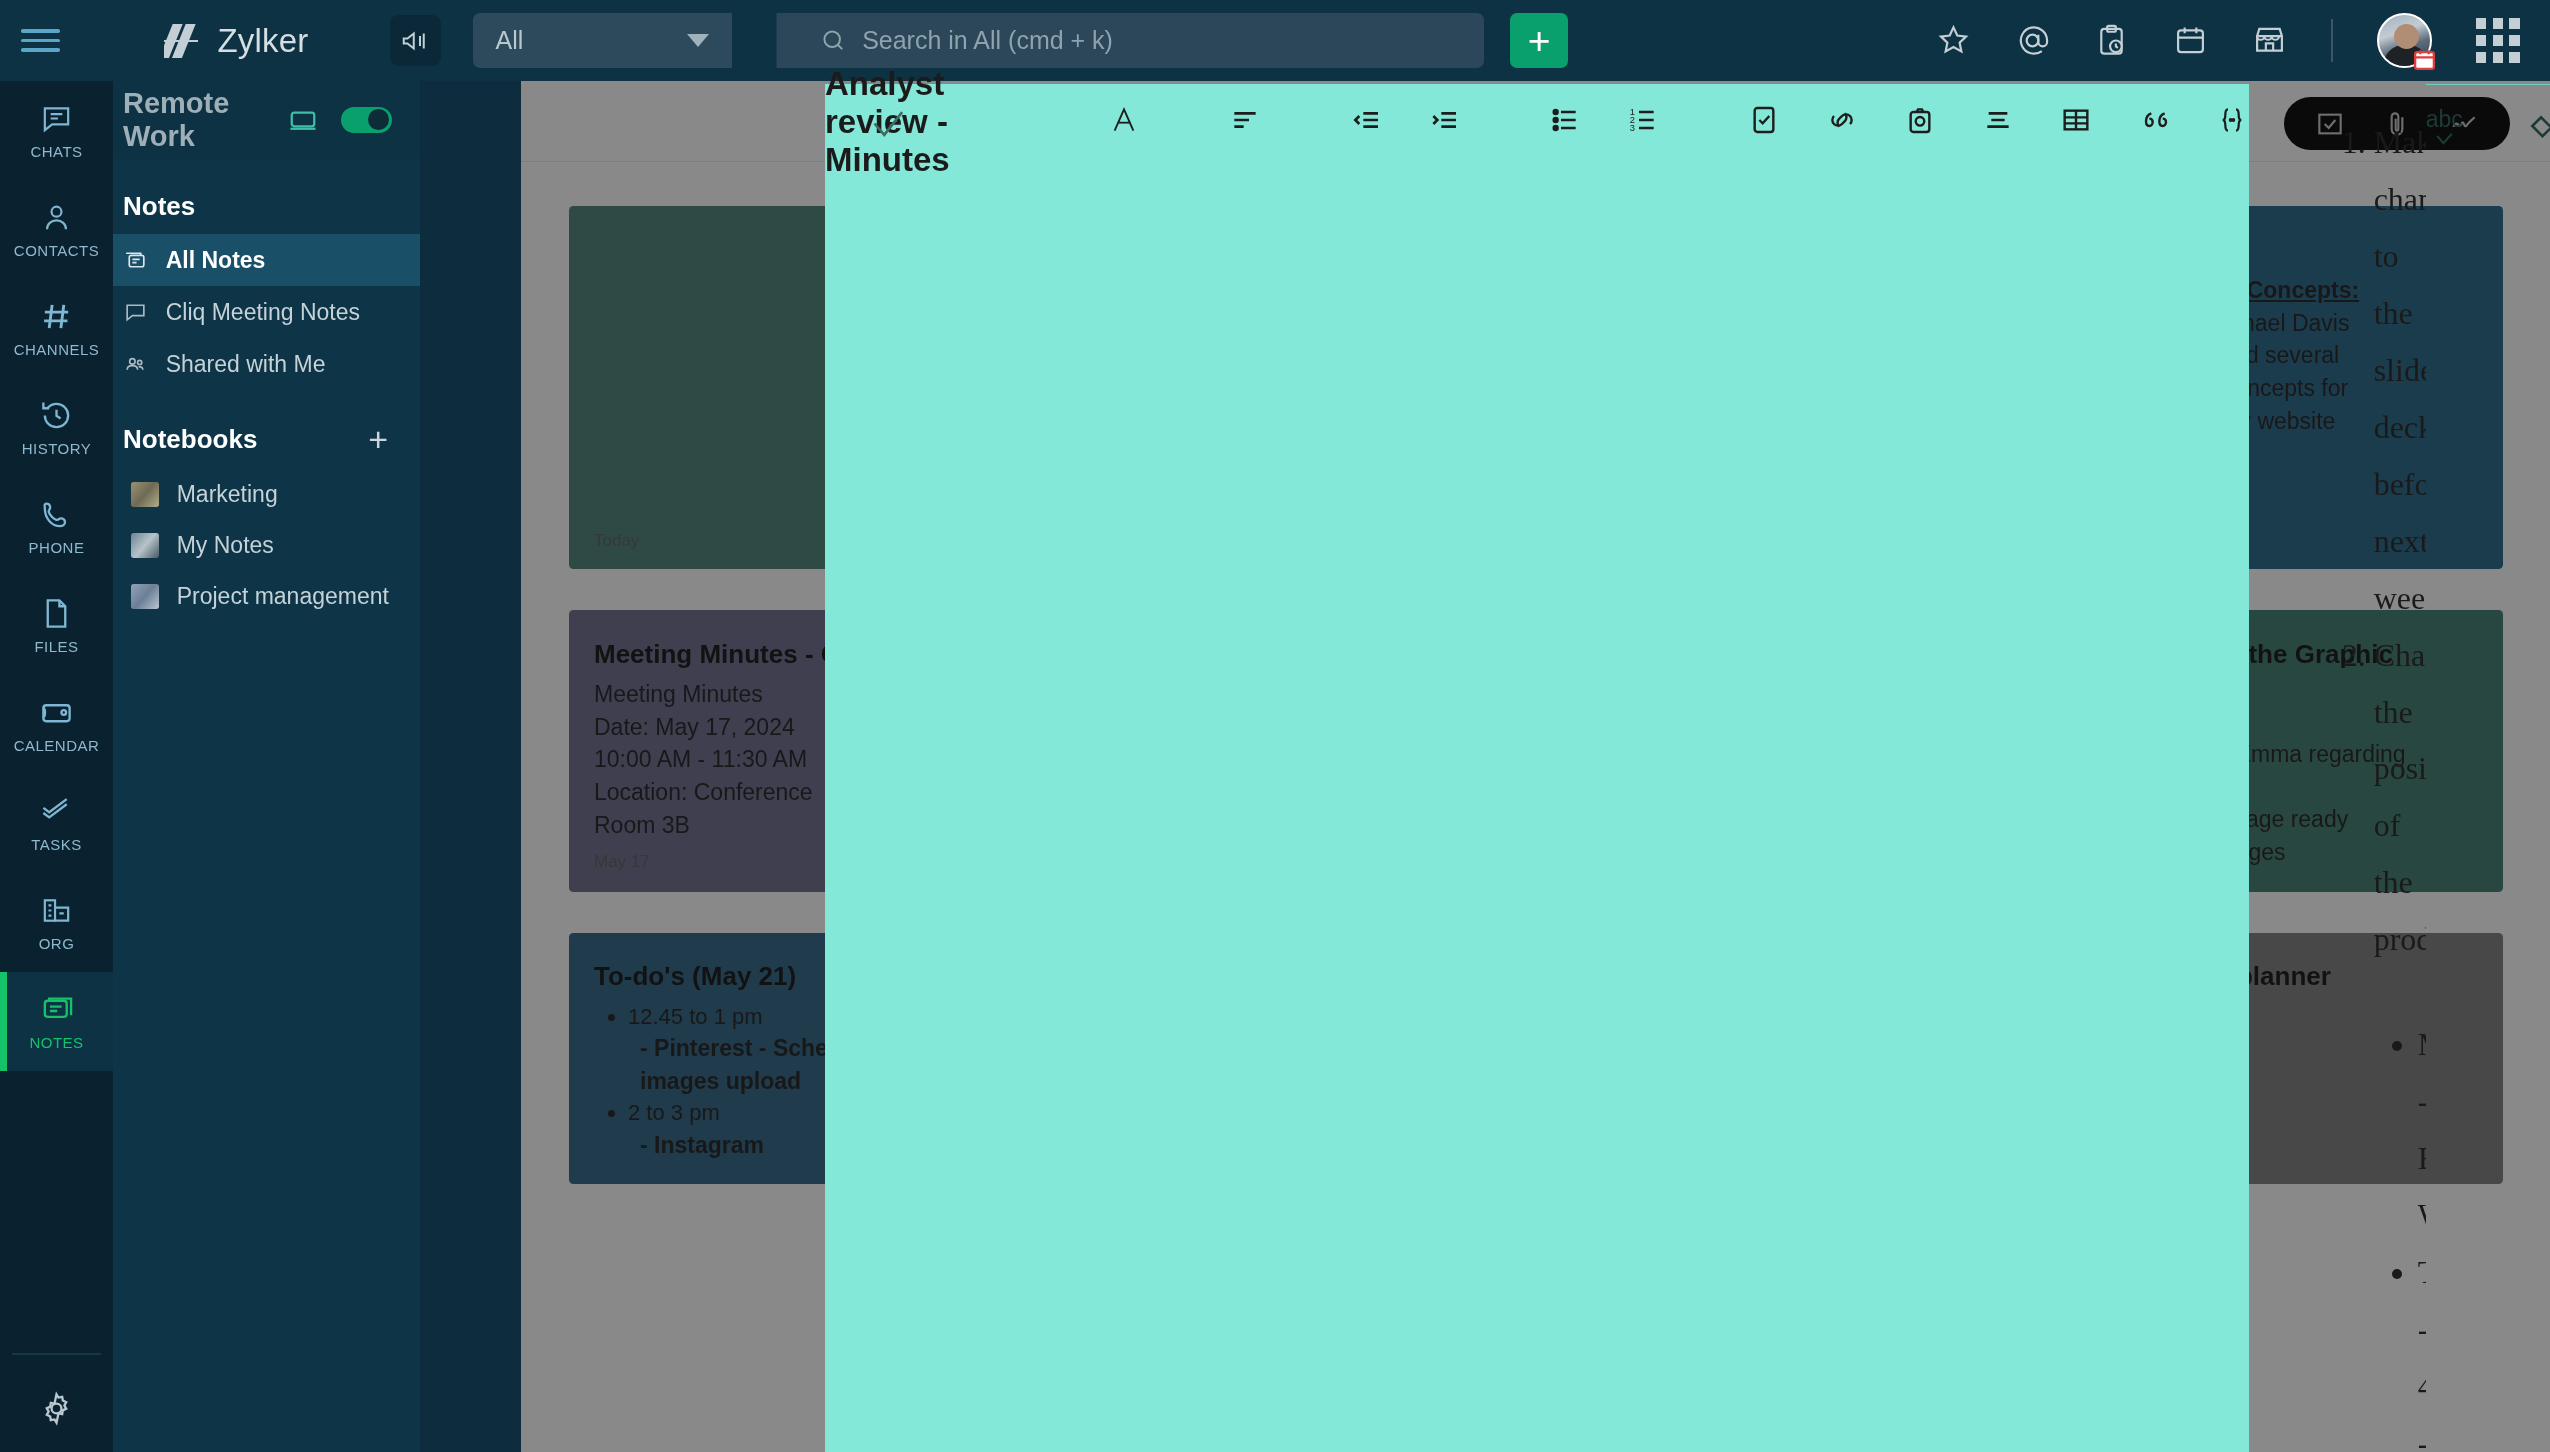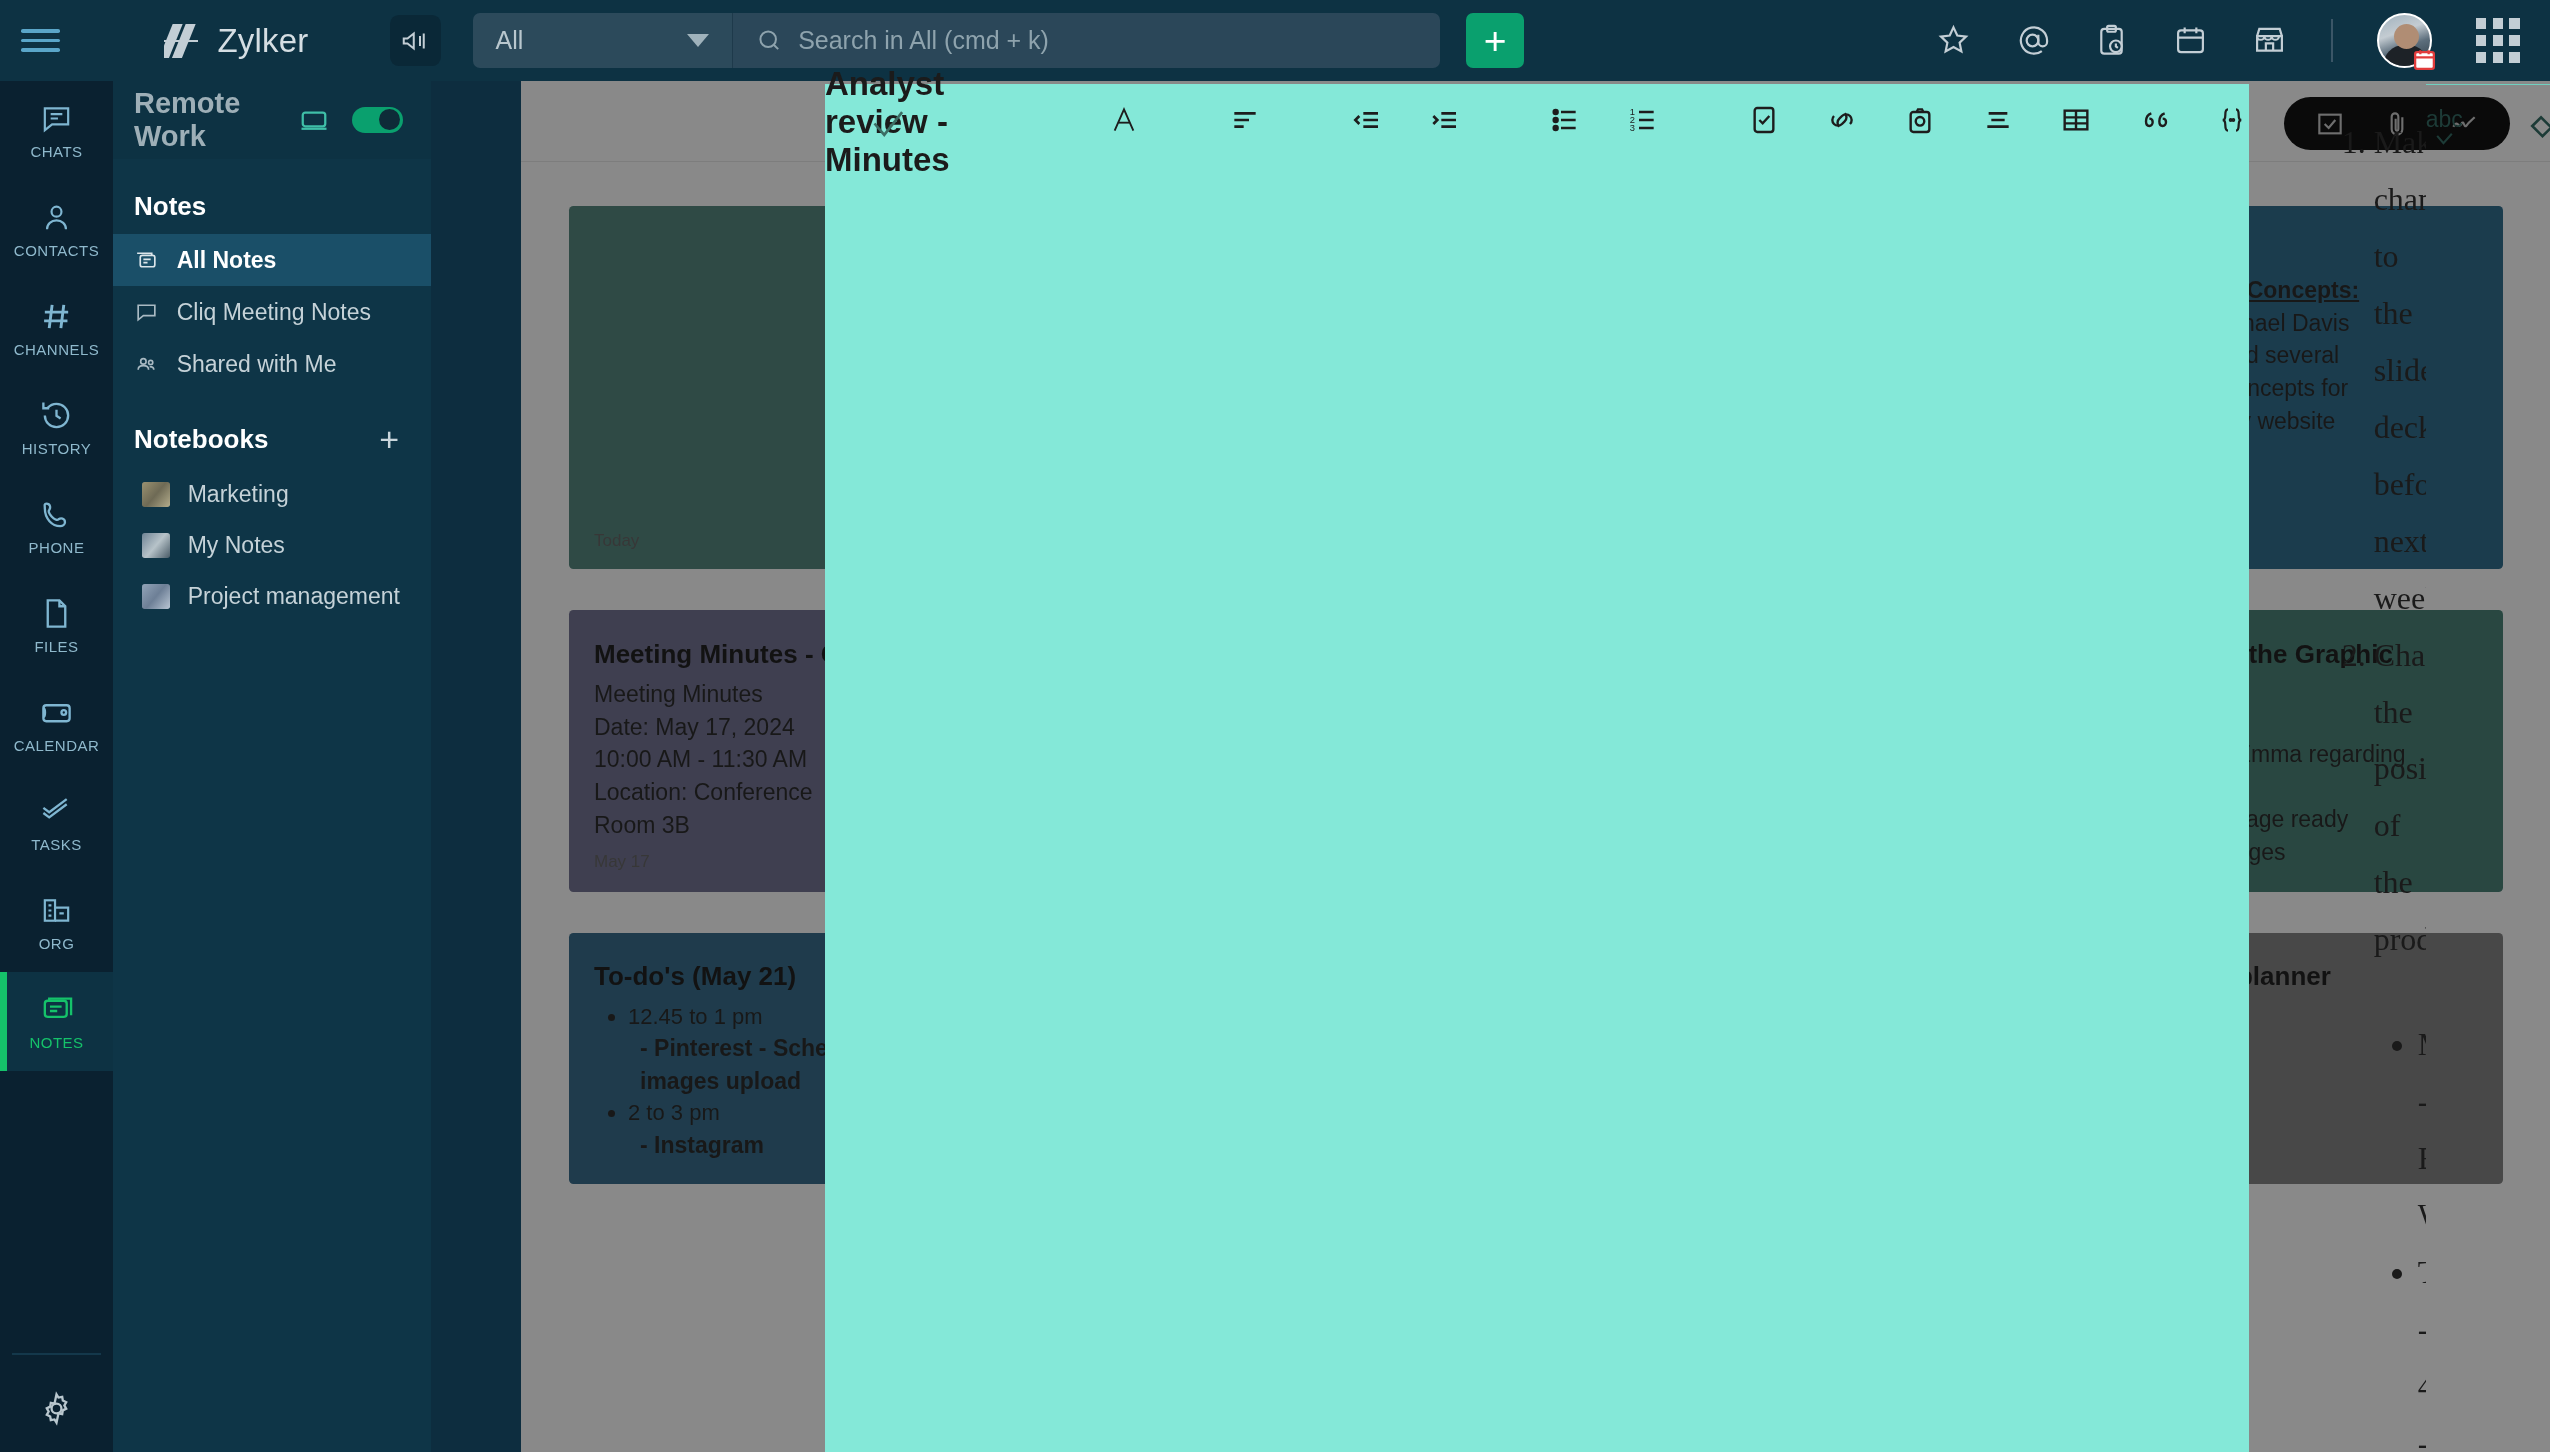--- a/index.html
+++ b/index.html
@@ -32,22 +32,23 @@
   }
   .searchwrap { margin-left: 32px; display:flex; align-items:center; height: 55px; }
   .scope {
     width: 259px; height: 55px; background:#2c4a5b; border-radius: 7px 0 0 7px;
     display:flex; align-items:center; justify-content:space-between; padding: 0 23px; cursor:pointer;
   }
   .scope-label { color:#b9c7ce; font-size: 25px; }
   .caret { width:0;height:0;border-left:11.5px solid transparent;border-right:11.5px solid transparent;border-top:13.3px solid #9fb2bb; }
   .searchbox {
     width: 708px; height:55px; background:#2b4759; border-radius: 0 7px 7px 0;
-    display:flex; align-items:center; gap:16px; padding-left: 23px; cursor:text;
+    display:flex; align-items:center; gap:16px; padding-left: 43px; cursor:text;
     border-left: 1.8px solid #1e3a4b;
+    margin-left: 44px;
   }
   .search-ph { color:#8ea3ad; font-size: 25px; }
   .plus-btn {
     margin-left: 26.6px; width:58px; height:55px; background:#0aa06e; border-radius:7px;
     display:flex; align-items:center; justify-content:center; cursor:pointer;
     color:#fff; font-size: 39px; font-weight: 300; line-height: 1;
   }
   .topright { margin-left:auto; display:flex; align-items:center; gap:44px; padding-right: 30px; }
   .tr-icon { cursor:pointer; display:flex; align-items:center; justify-content:center; }
   .tr-div { width:1.8px; height:43px; background:#3b5667; }
@@ -79,21 +80,21 @@
   .rail-item.active .lbl { color:#15c26a; }
   .rail-item.active svg { stroke:#15c26a; }
   .rail-item.active:before {
     content:""; position:absolute; left:0; top:0; width:7px; height:100%; background:#15c26a;
   }
   .rail-sep { position:absolute; left:12.4px; right:12.4px; bottom:97px; height:1.8px; background:#14384b; }
   .rail-settings { position:absolute; bottom:25px; left:0; width:113px; display:flex; justify-content:center; cursor:pointer; }
 
   
   .panel {
-    position:absolute; top:81px; left:106px; width:325px; height:1371px;
+    position:absolute; top:81px; left:95px; width:325px; height:1371px;
     background:#0e3547; z-index:25;
   }
   .panel-head {
     height:78px; display:flex; align-items:center; padding:0 28px; background:#0d3243;
   }
   .panel-title { color:#9eafb7; font-size:29px; font-weight:700; }
   .panel-head-right { margin-left:auto; display:flex; align-items:center; gap:23px; }
   .toggle { width:51px;height:26.6px;border-radius:14px;background:#0aa06e; position:relative; cursor:pointer; }
   .toggle i { position:absolute; right:2.7px; top:2.7px; width:21px;height:21px;border-radius:50%; background:#0e2b38; }
   .sec-title { color:#fff; font-size:26px; font-weight:700; padding: 32px 0 12.4px 28px; display:flex; align-items:center; }

